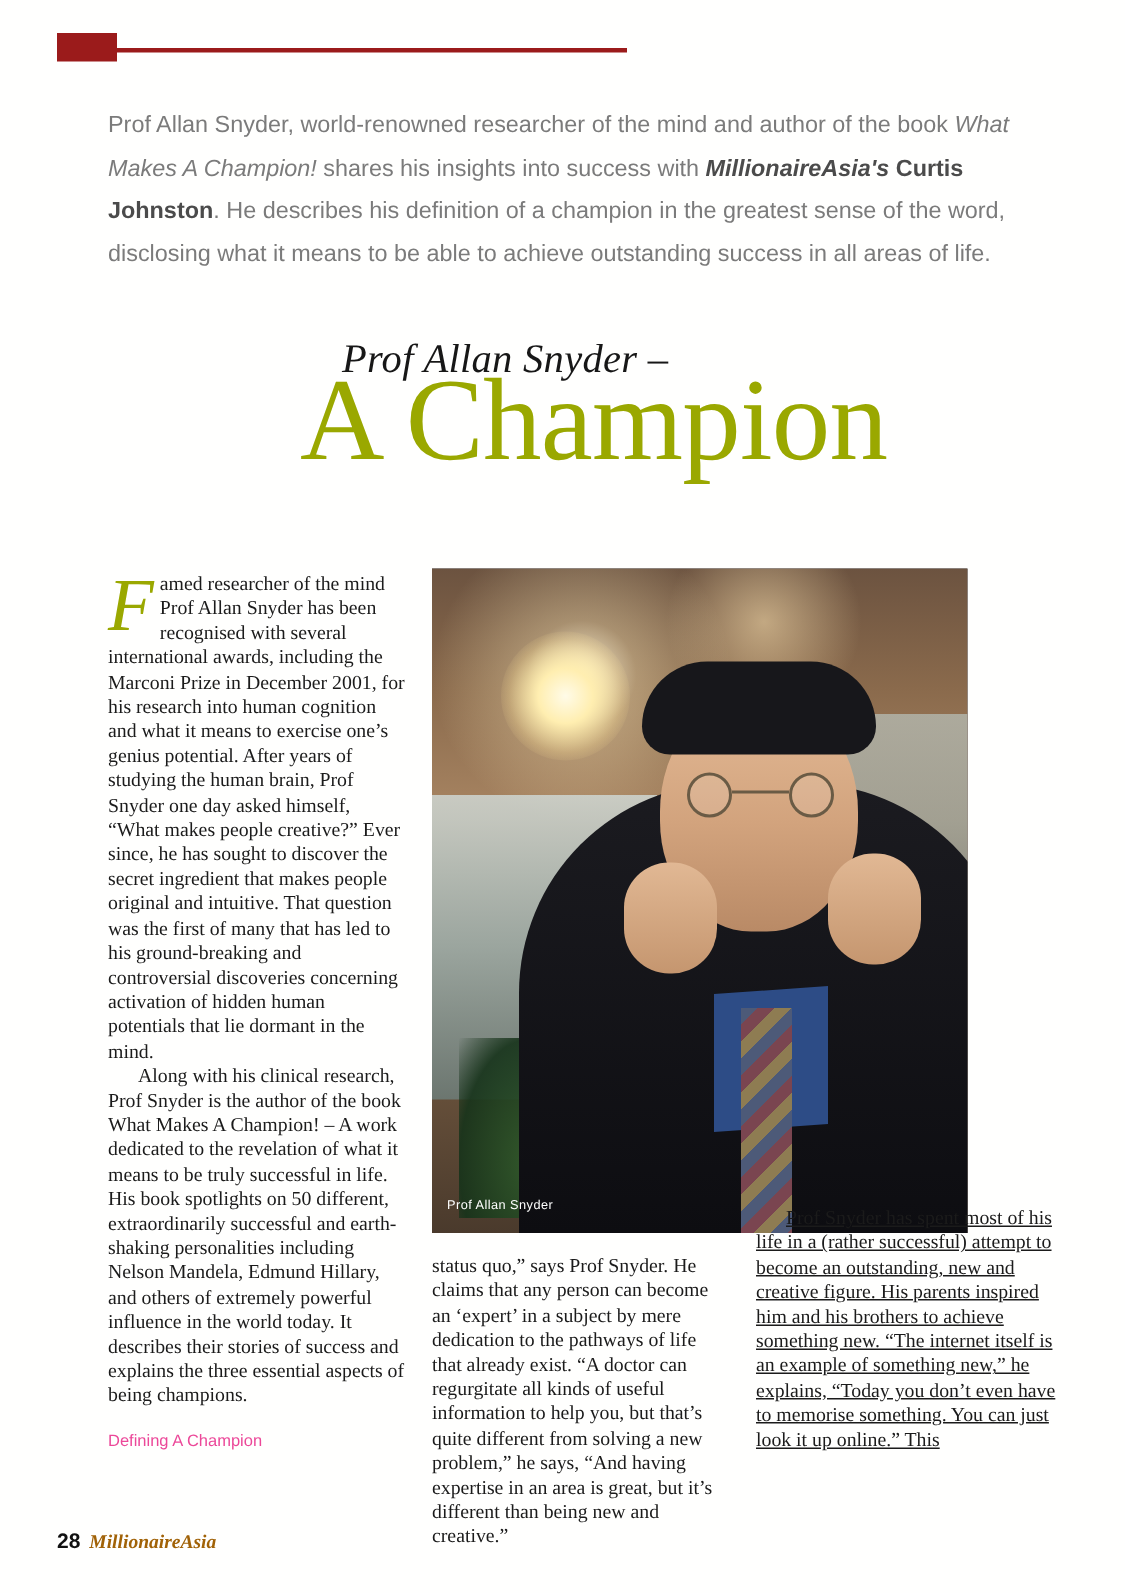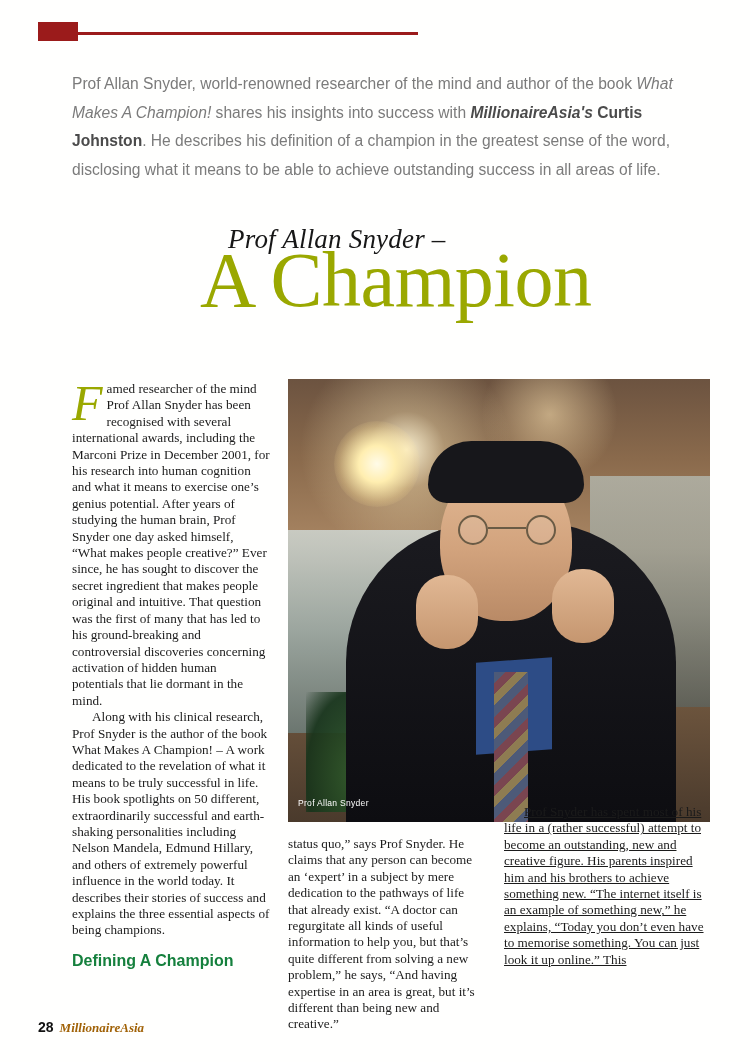--- a/index.html
+++ b/index.html
@@ -97,21 +97,21 @@
     font-family: "Liberation Serif", serif;
     font-size: 29px;
     color: #141414;
   }
 
   
   .photo-frame {
     position: absolute;
     left: 288px;
     top: 379px;
-    width: 422px;
+    width: 357px;
     height: 443px;
     overflow: hidden;
     background: #2b211c;
   }
   .photo-bg {
     position: absolute;
     inset: 0;
     background:
       radial-gradient(circle at 28% 16%, rgba(255,246,214,0.95) 0%, rgba(255,238,190,0.35) 8%, rgba(0,0,0,0) 22%),
       radial-gradient(circle at 62% 8%, rgba(255,230,180,0.55) 0%, rgba(0,0,0,0) 14%),
@@ -251,23 +251,23 @@
     float: left;
     font-family: "Liberation Serif", serif;
     font-size: 50px;
     line-height: 40px;
     color: #9aa800;
     padding: 2px 4px 0 0;
     font-style: italic;
   }
   .section-head {
     font-family: "Liberation Sans", sans-serif;
-    font-weight: bold;
-    font-size: 16px;
-    color: #15803d;
+    font-weight: normal;
+    font-size: 11px;
+    color: #ec4899;
     margin: 14px 0 3px 0;
   }
   #col1 .after-head { text-indent: 0; }
 
   #col2 {
     left: 288px;
     top: 836px;
     width: 198px;
   }
   #col3 {

